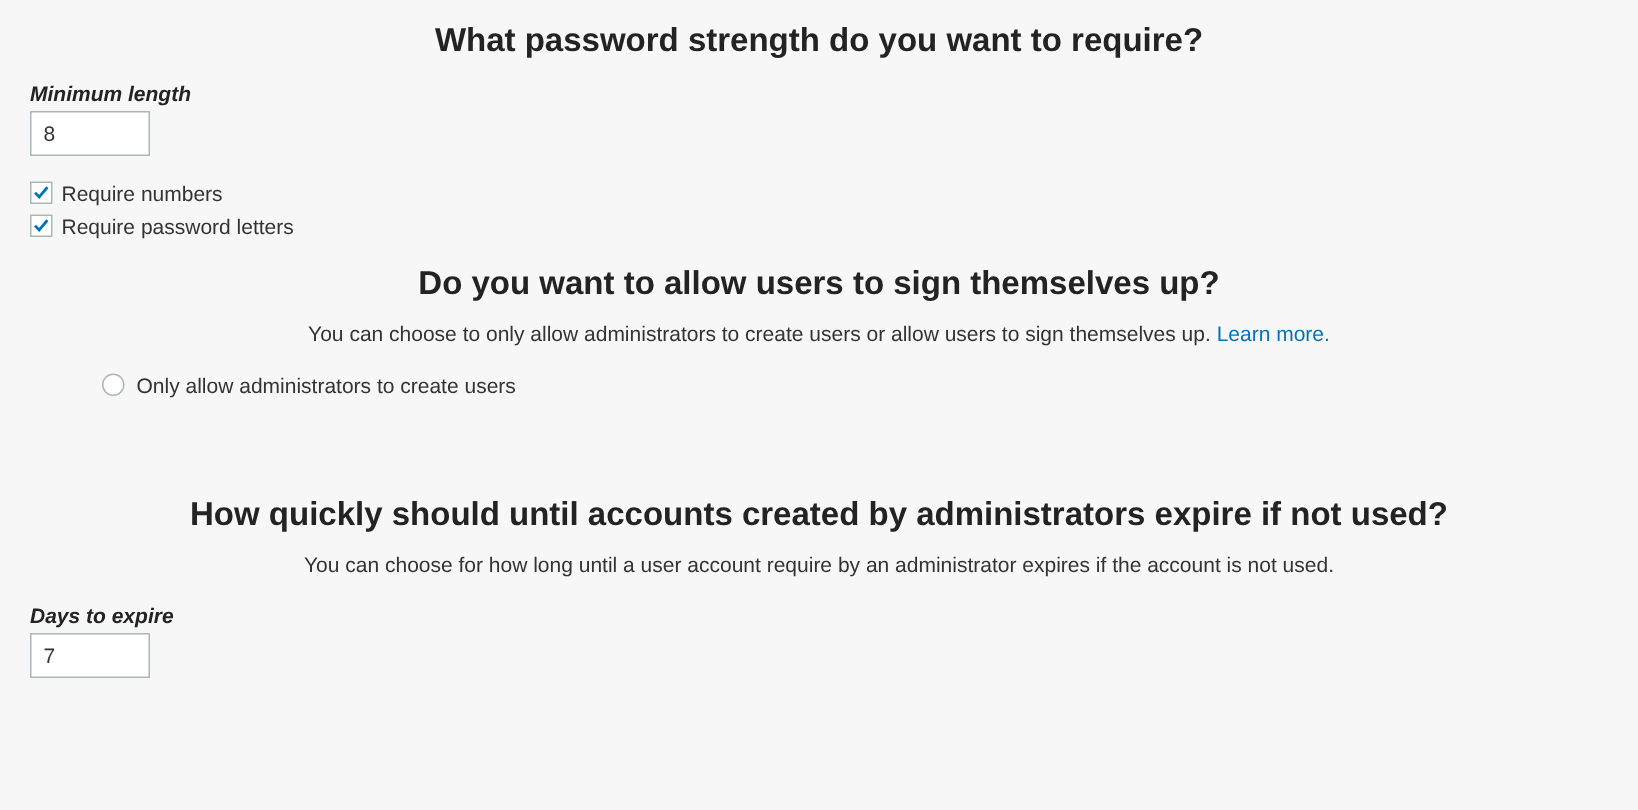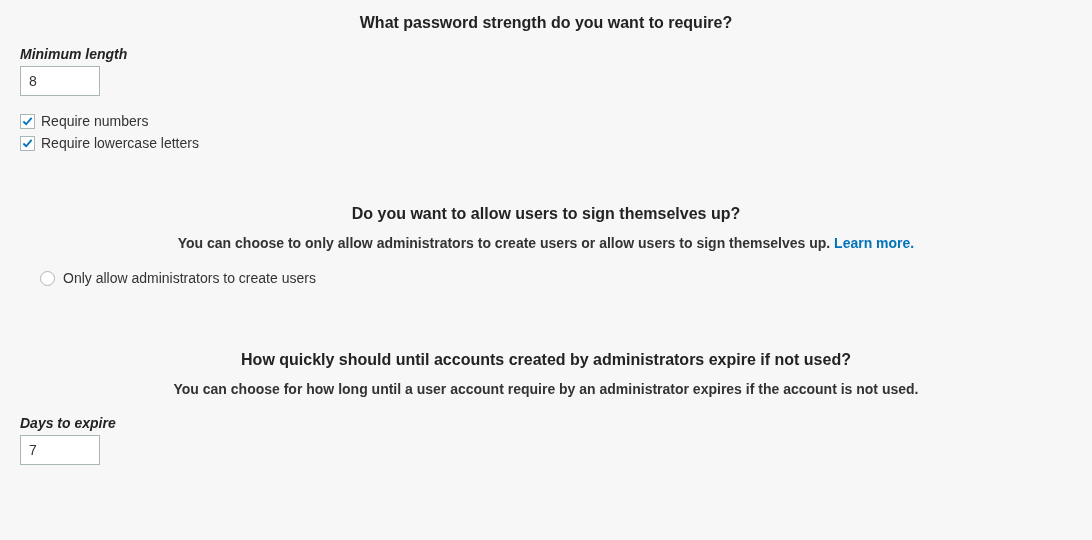--- a/index.html
+++ b/index.html
@@ -10,32 +10,31 @@
     height: 540px;
     background: #f7f7f7;
     font-family: "Helvetica Neue", Helvetica, Arial, sans-serif;
     color: #333;
     font-size: 14px;
     overflow: hidden;
   }
   .section-heading {
     text-align: center;
     font-weight: 700;
-    font-size: 16px;
+    font-size: 22px;
     color: #232323;
     margin: 0;
     padding: 14px 20px 10px 20px;
   }
   .section-sub {
     text-align: center;
     font-size: 14px;
     color: #333;
     margin: 0;
     padding: 2px 20px 14px 20px;
-    font-weight: bold;
   }
   .section-sub a {
     color: #0073bb;
     text-decoration: none;
   }
   .form-group {
     padding: 4px 20px 10px 20px;
   }
   .field-label {
     display: block;
@@ -52,21 +51,21 @@
     font-size: 14px;
     color: #333;
     background: #fff;
     border: 1px solid #aab7b8;
   }
   .checkbox-list {
     padding: 4px 20px 10px 20px;
   }
   .checkbox-row, .radio-row {
     display: flex;
-    align-items: center;
+    align-items: flex-start;
     padding: 3px 0;
     font-size: 14px;
     color: #333;
   }
   .cb {
     position: relative;
     width: 15px;
     height: 15px;
     border: 1px solid #aab7b8;
     background: #fff;
@@ -92,20 +91,21 @@
     position: absolute;
     width: 7px;
     height: 7px;
     background: #0073bb;
     border-radius: 50%;
     top: 3px;
     left: 3px;
   }
   .radio-list {
     padding: 2px 40px 18px 40px;
+    margin-left: 28px;
   }
   .spacer-lg { height: 30px; }
 </style>
 </head>
 <body>
 
 <h2 class="section-heading">What password strength do you want to require?</h2>
 
 <div class="form-group">
   <label class="field-label">Minimum length</label>
@@ -120,25 +120,25 @@
         </svg>
     </span>
     <span>Require numbers</span>
   </div>
   <div class="checkbox-row">
     <span class="cb">
       <svg width="11" height="11" viewBox="0 0 12 12">
           <path d="M1.5 6 L4.5 9 L10.5 2" stroke="#0073bb" stroke-width="2" fill="none"></path>
         </svg>
     </span>
-    <span>Require lowercase letters</span>
+    <span>Require password letters</span>
   </div>
 </div>
 
-<h2 class="section-heading" style="padding-top:4px;margin-top:37px;">Do you want to allow users to sign themselves up?</h2>
+<h2 class="section-heading" style="padding-top:4px;">Do you want to allow users to sign themselves up?</h2>
 <p class="section-sub">
   <span>You can choose to only allow administrators to create users or allow users to sign themselves up. </span><a href="#">Learn more.</a>
 </p>
 
 <div class="radio-list">
   <div class="radio-row">
     <span class="rb"></span>
     <span>Only allow administrators to create users</span>
   </div>
 </div>

